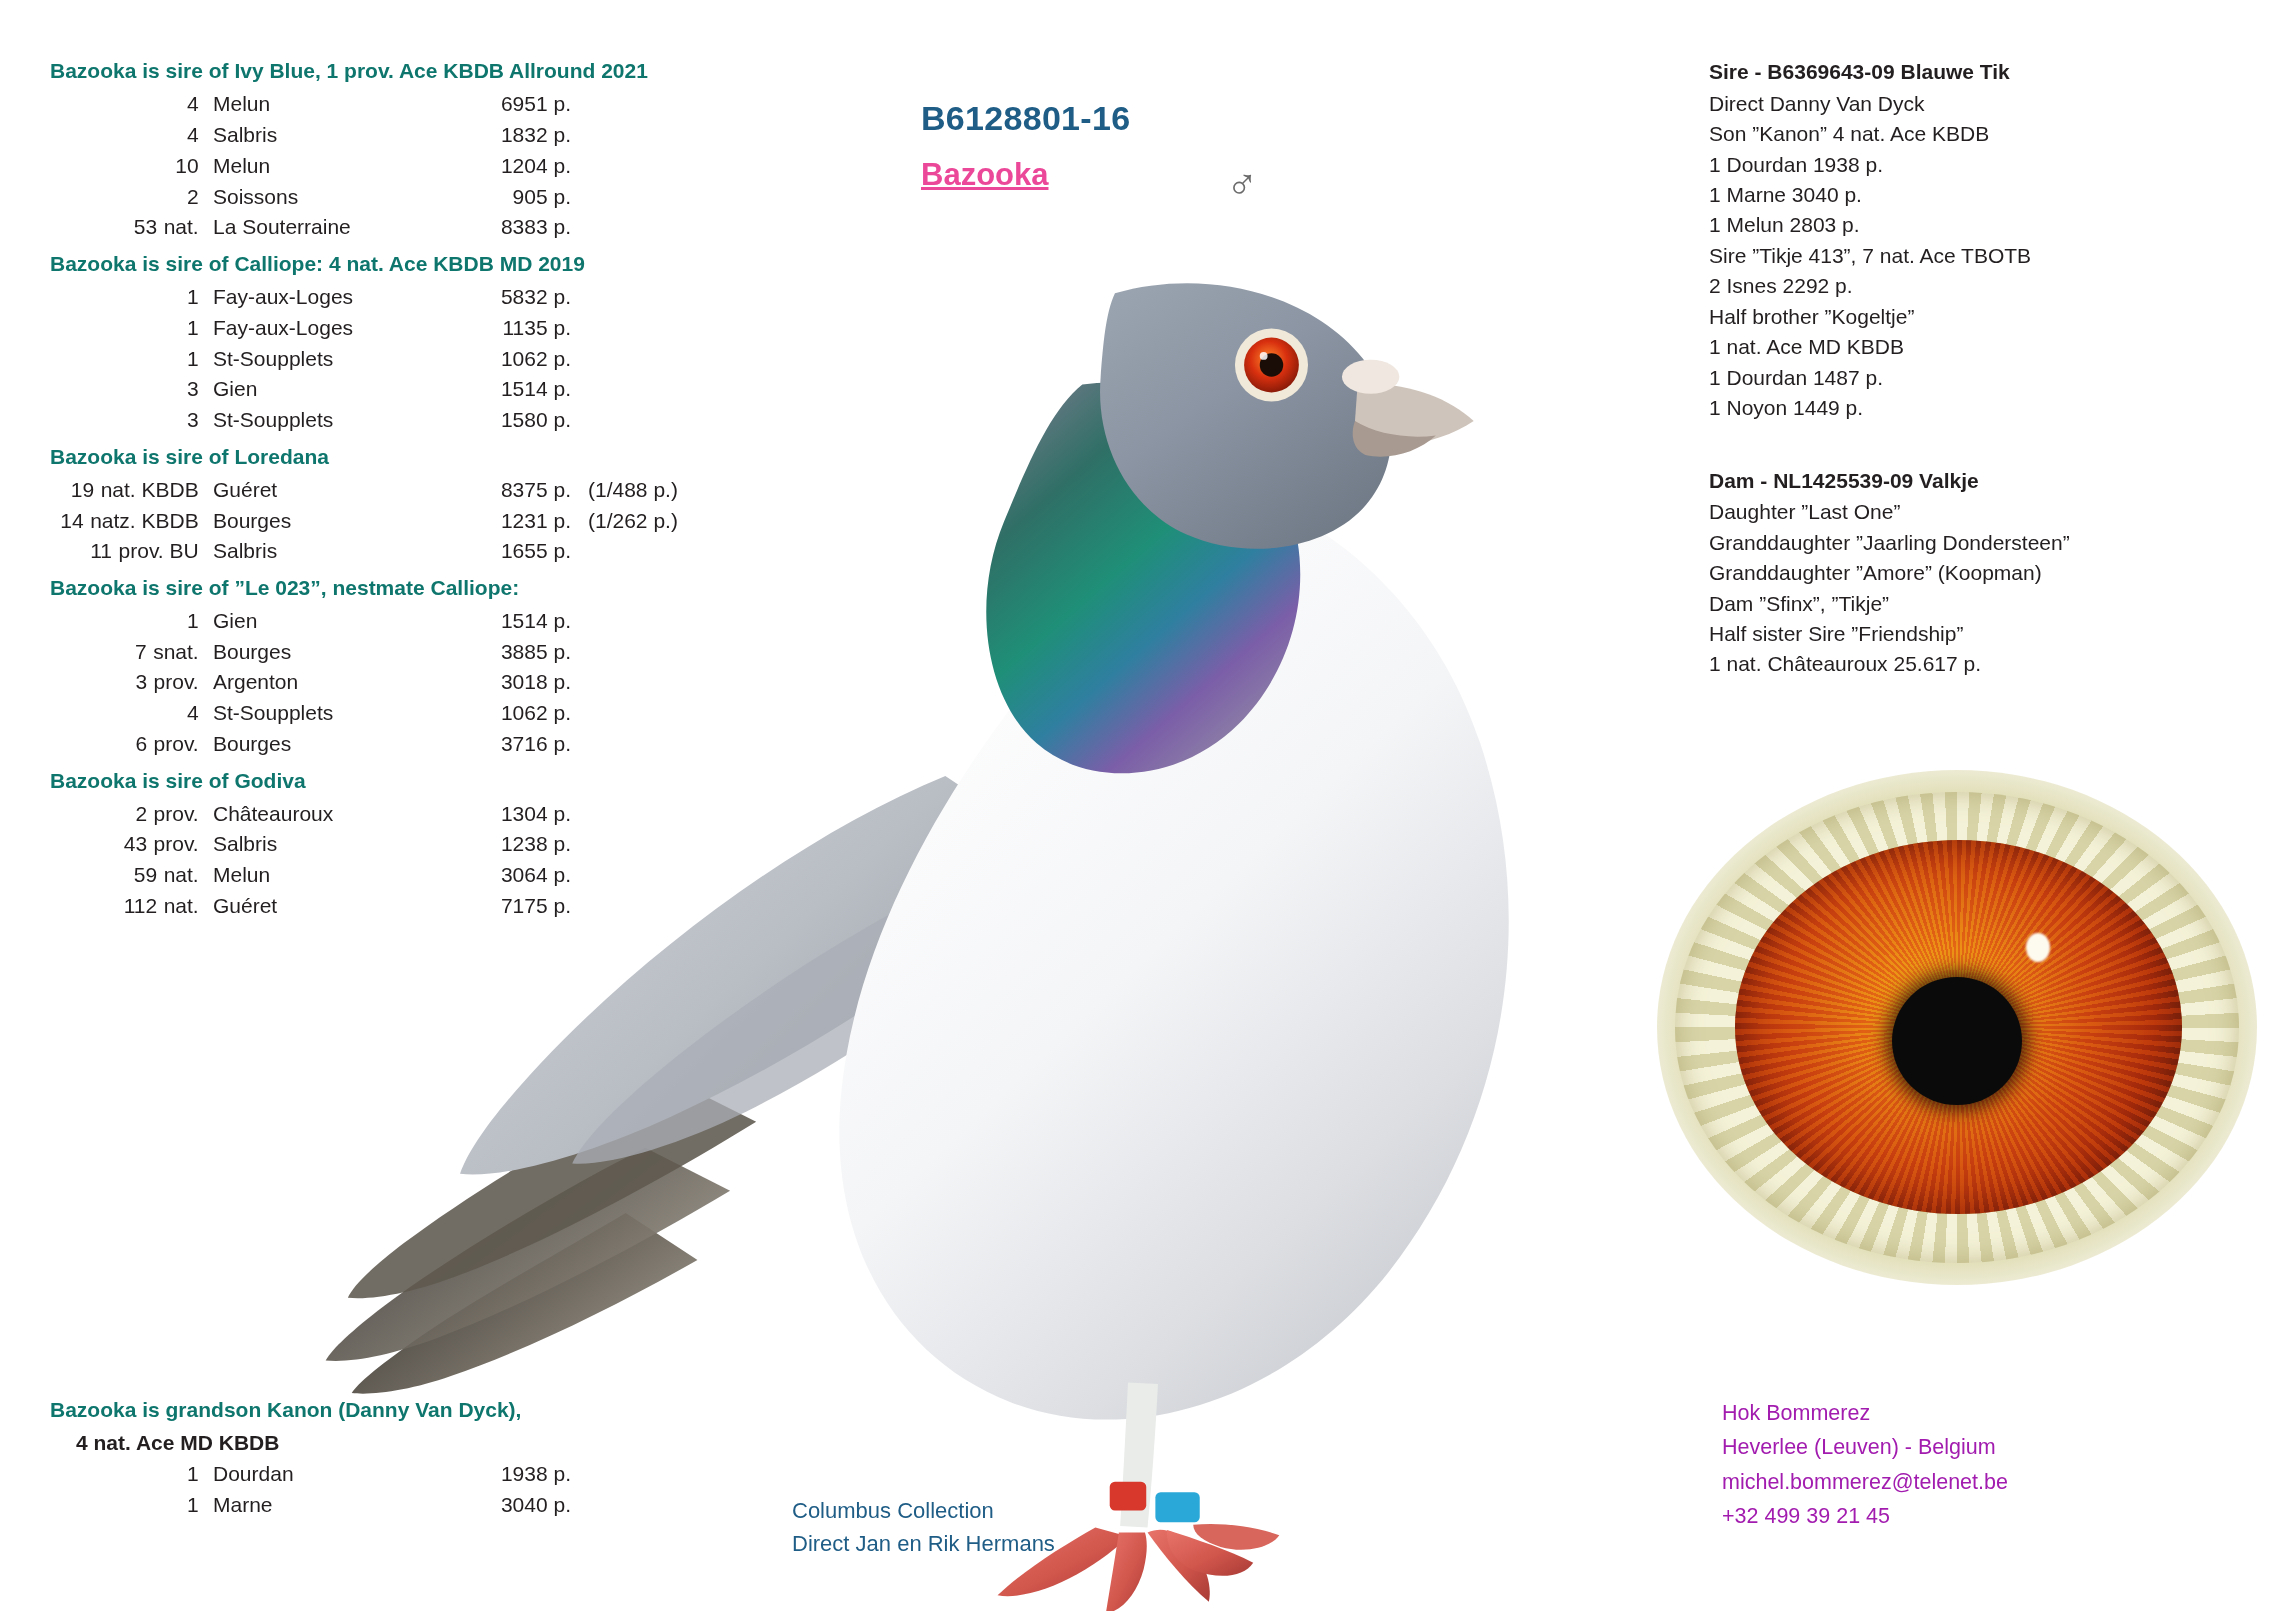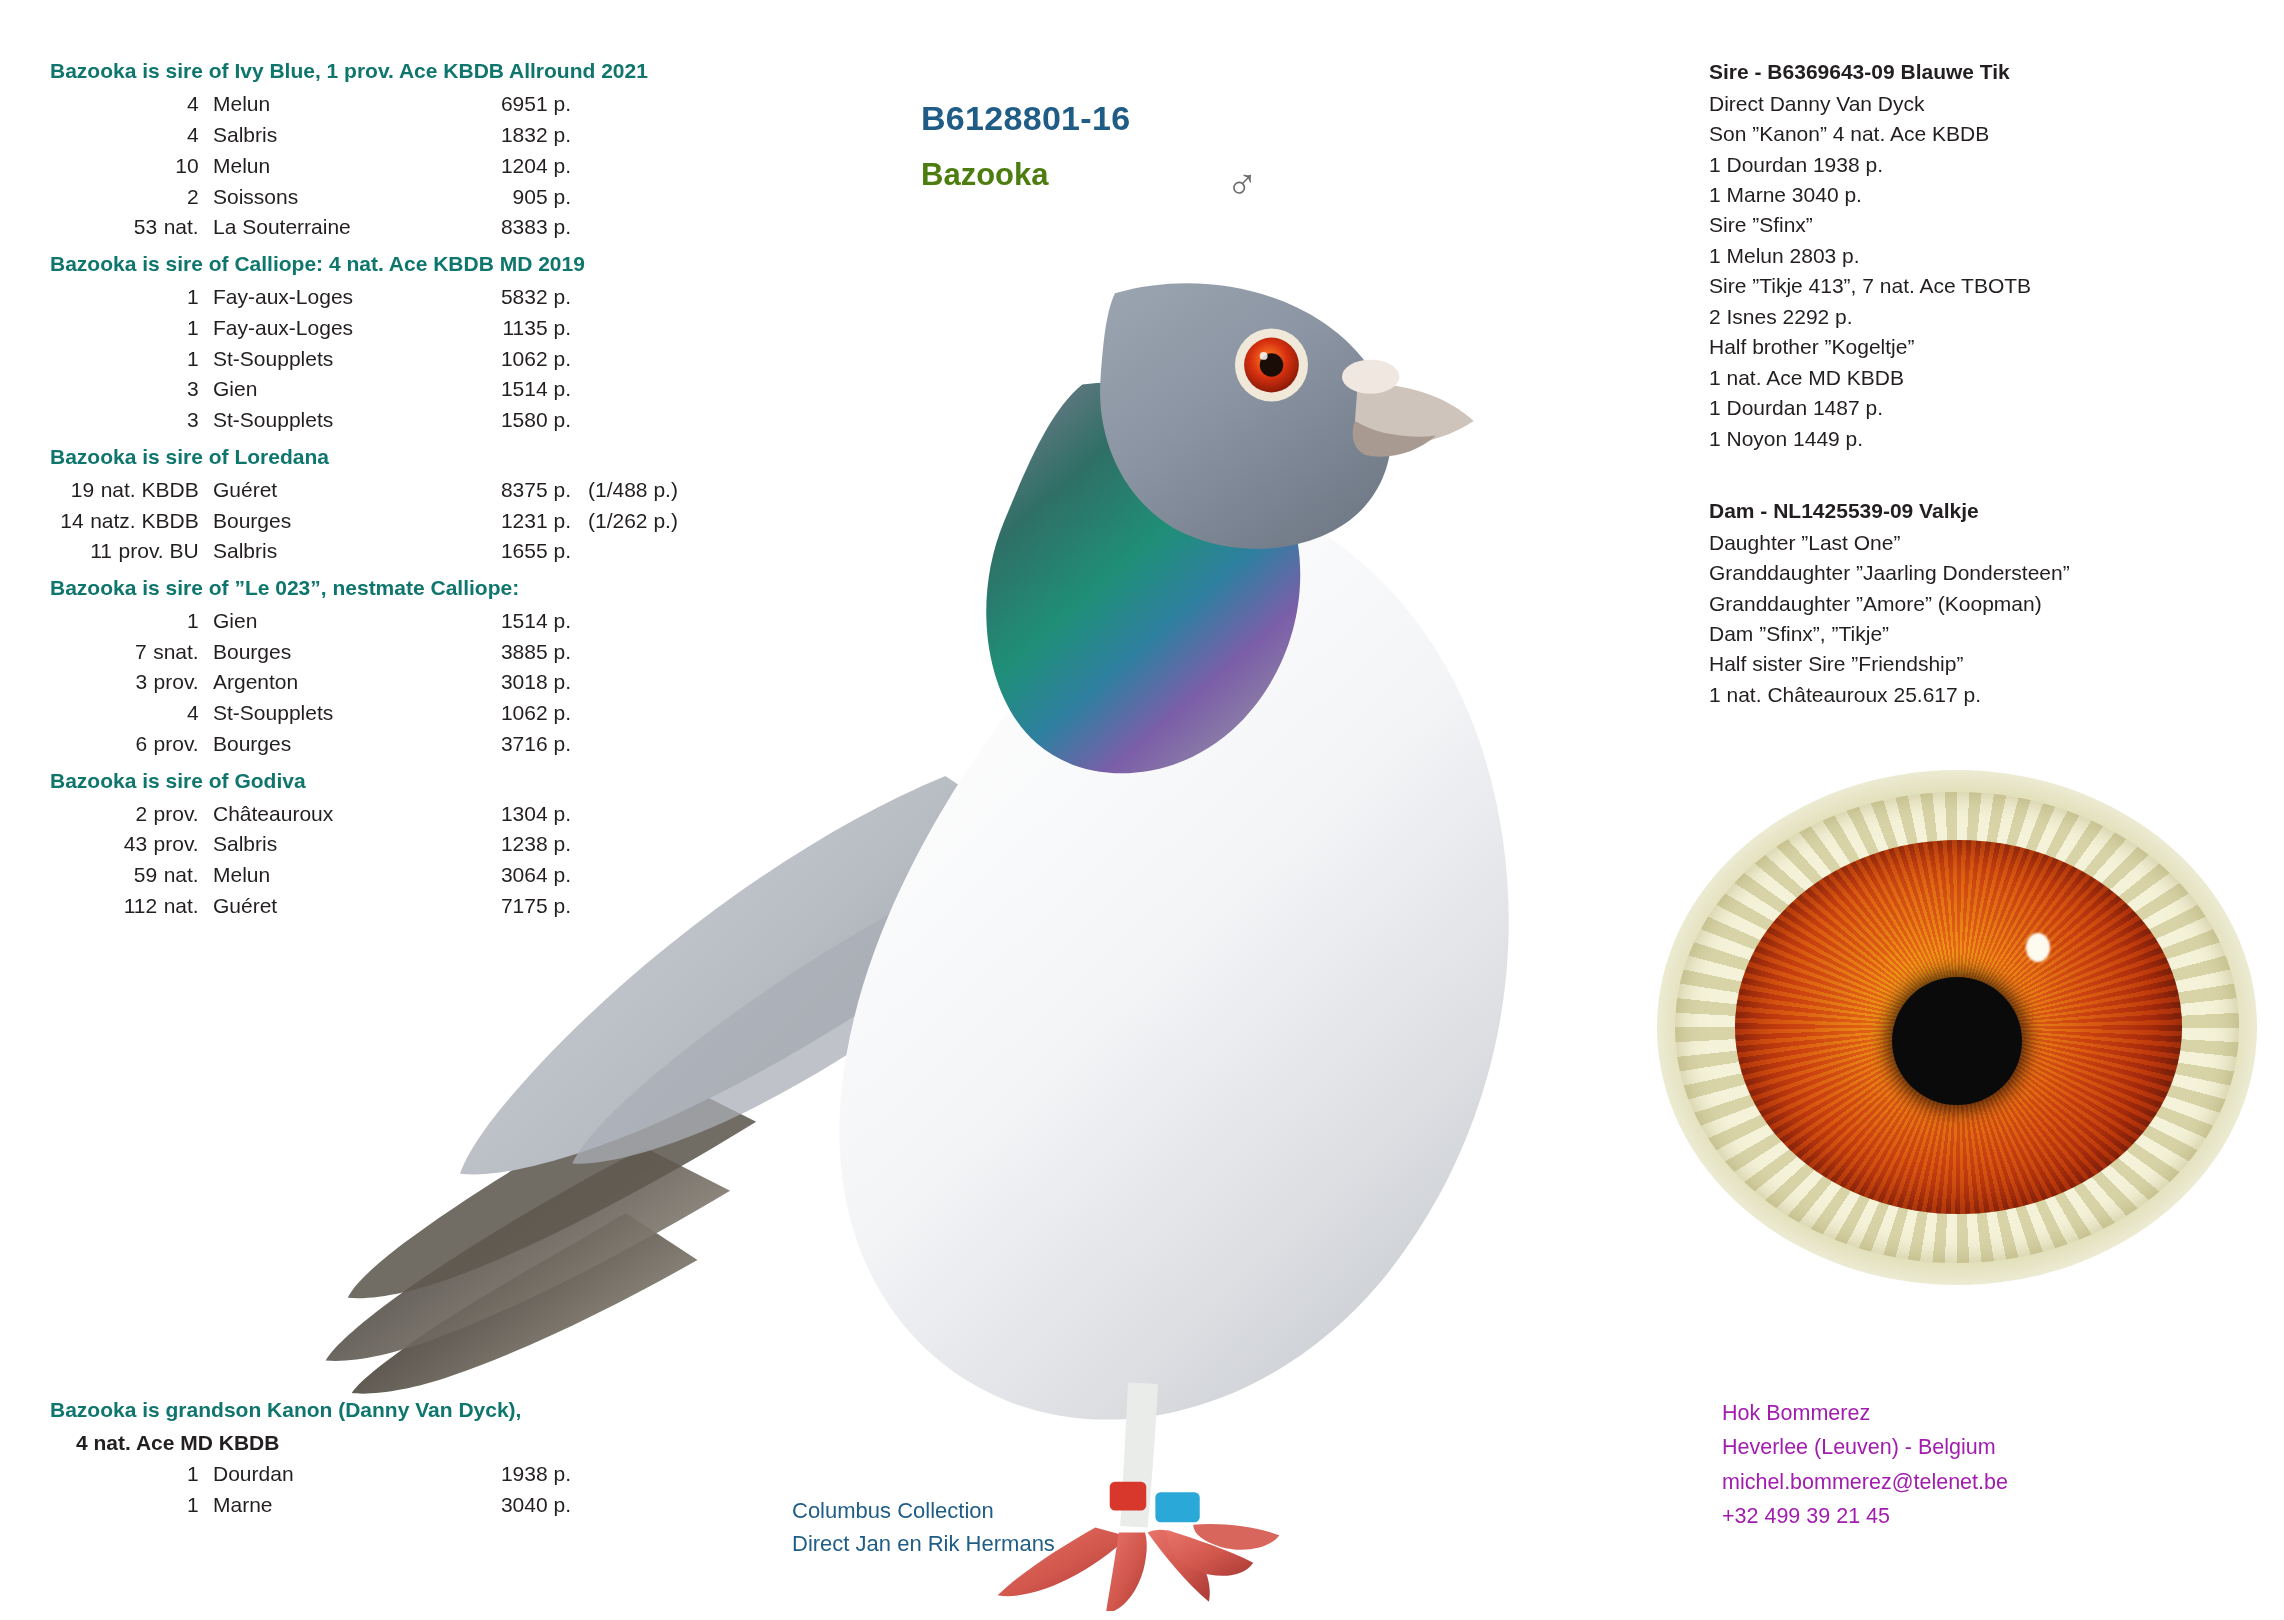--- a/index.html
+++ b/index.html
@@ -89,24 +89,25 @@
     font-size: 34px;
     font-weight: bold;
     color: #1f5d86;
     letter-spacing: 0.3px;
     line-height: 1.2;
     white-space: nowrap;
   }
   #bird-name {
     font-size: 31px;
     font-weight: bold;
-    color: #4d7c0f;
+    color: #ec4899;
     margin-top: 17px;
     line-height: 1.2;
     white-space: nowrap;
+    text-decoration: underline;
   }
   #sex-symbol {
     position: absolute;
     left: 1226px;
     top: 163px;
     font-size: 43px;
     color: #6b6b6b;
     line-height: 1;
   }
 
@@ -482,21 +483,20 @@
 </svg>
 
 <div id="right-column">
   <div id="sire-block">
     <div class="parent-heading">Sire - B6369643-09 Blauwe Tik</div>
     <div id="sire-lines">
         <div class="parent-line">Direct Danny Van Dyck</div>
         <div class="parent-line">Son ”Kanon” 4 nat. Ace KBDB</div>
         <div class="parent-line">1 Dourdan 1938 p.</div>
         <div class="parent-line">1 Marne 3040 p.</div>
-        <div class="parent-line">Sire ”Sfinx”</div>
         <div class="parent-line">1 Melun  2803 p.</div>
         <div class="parent-line">Sire ”Tikje 413”, 7 nat. Ace TBOTB</div>
         <div class="parent-line">2 Isnes 2292 p.</div>
         <div class="parent-line">Half brother ”Kogeltje”</div>
         <div class="parent-line">1 nat. Ace MD KBDB</div>
         <div class="parent-line">1 Dourdan 1487 p.</div>
         <div class="parent-line">1 Noyon 1449 p.</div>
       </div>
   </div>
   <div id="dam-block">

